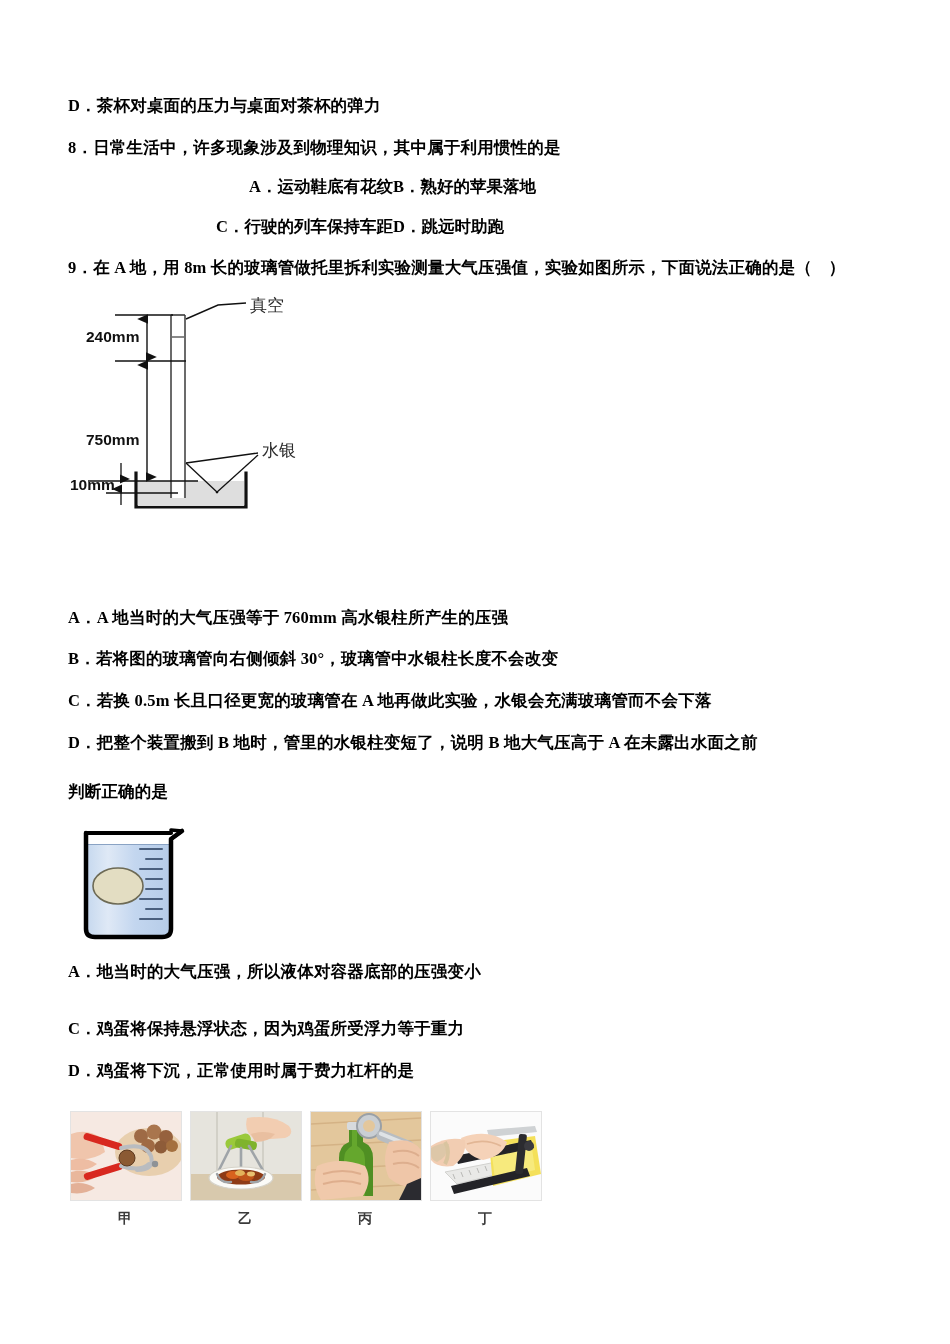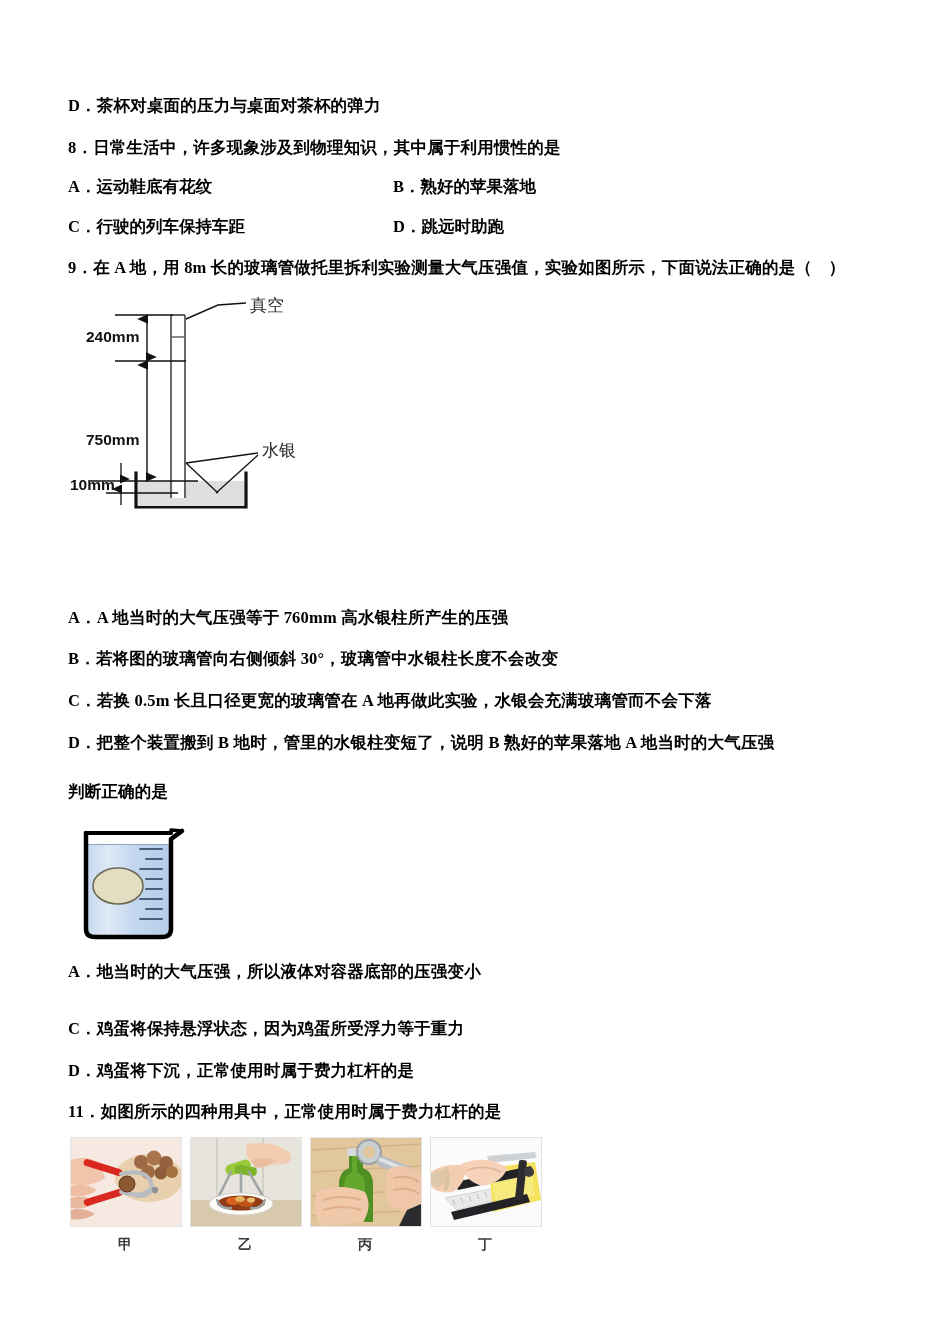--- a/index.html
+++ b/index.html
@@ -37,21 +37,21 @@
   .row2 {
     display: flex;
     width: 100%;
   }
   .row2 > .col {
     font-size: 16.5px;
     font-weight: bold;
     line-height: 1.55;
     white-space: nowrap;
   }
-  .row2 > .col.first { width: 325px; flex: none; }
+  .row2 > .col.first { width: 325px; flex: none; text-align: right; }
 
   .spacer-8 { height: 8px; }
   .spacer-12 { height: 12px; }
   .spacer-14 { height: 14px; }
   .spacer-16 { height: 16px; }
 
   
   .fig-baro {
     position: relative;
     width: 300px;
@@ -172,21 +172,21 @@
     </div>
 
     <div class="spacer-12"></div>
 
     <div class="qline">A．A 地当时的大气压强等于 760mm 高水银柱所产生的压强</div>
     <div class="spacer-16"></div>
     <div class="qline">B．若将图的玻璃管向右侧倾斜 30°，玻璃管中水银柱长度不会改变</div>
     <div class="spacer-16"></div>
     <div class="qline">C．若换 0.5m 长且口径更宽的玻璃管在 A 地再做此实验，水银会充满玻璃管而不会下落</div>
     <div class="spacer-16"></div>
-    <div class="qline">D．把整个装置搬到 B 地时，管里的水银柱变短了，说明 B 熟好的苹果落地 A 地当时的大气压强</div>
+    <div class="qline">D．把整个装置搬到 B 地时，管里的水银柱变短了，说明 B 地大气压高于 A 在未露出水面之前</div>
 
     <div class="spacer-16"></div>
 
     <div class="spacer-8"></div>
     <div class="qline">判断正确的是</div>
 
     <div class="spacer-12"></div>
 
     <div class="fig-beaker">
       <svg width="120" height="130" viewBox="0 0 120 130" xmlns="http://www.w3.org/2000/svg">
@@ -231,21 +231,20 @@
 
     <div class="qline">A．地当时的大气压强，所以液体对容器底部的压强变小</div>
     <div class="spacer-16"></div>
     <div class="spacer-16"></div>
     <div class="qline">C．鸡蛋将保持悬浮状态，因为鸡蛋所受浮力等于重力</div>
     <div class="spacer-16"></div>
     <div class="qline">D．鸡蛋将下沉，正常使用时属于费力杠杆的是</div>
 
     <div class="spacer-16"></div>
 
-    <div class="qline">11．如图所示的四种用具中，正常使用时属于费力杠杆的是</div>
 
     <div class="spacer-12"></div>
 
     <div class="tools">
 
       <div class="tool">
         <div class="shot">
           <svg width="110" height="88" viewBox="0 0 110 88" xmlns="http://www.w3.org/2000/svg">
             <rect width="110" height="88" fill="#f6e9e2"></rect>
 

